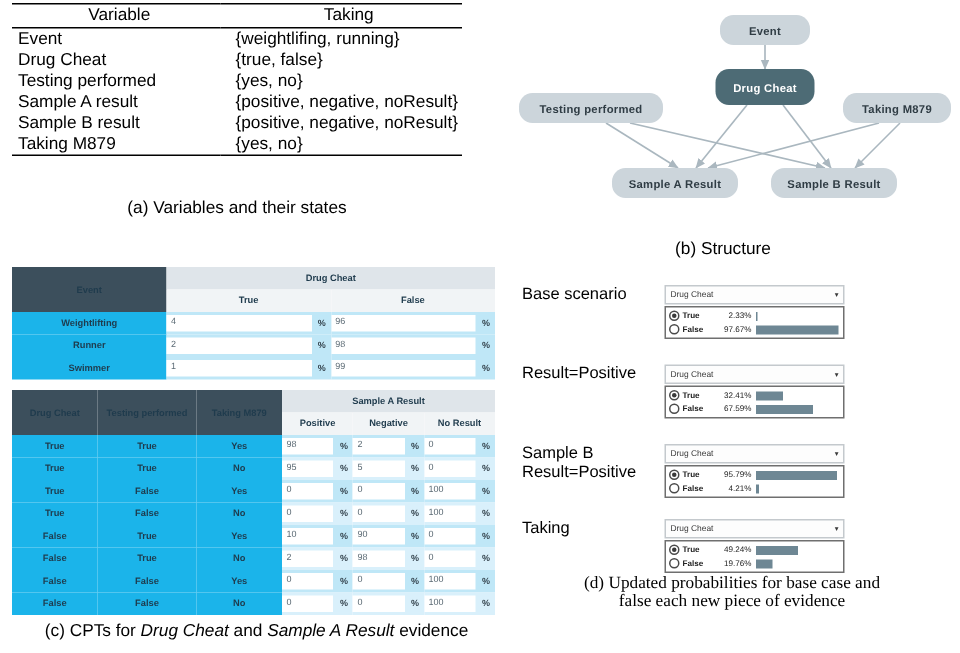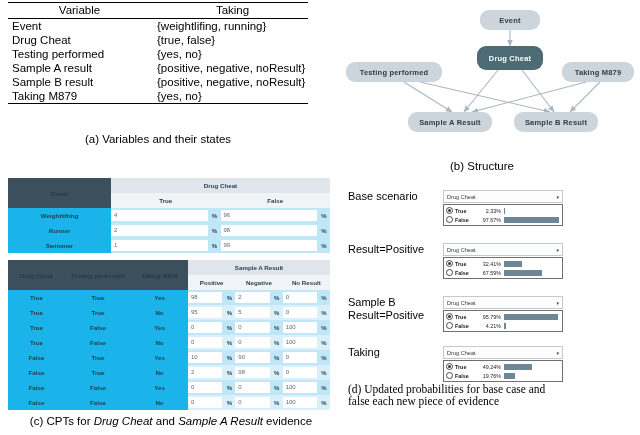--- a/index.html
+++ b/index.html
@@ -60,21 +60,21 @@
   .ev-box{border:1px solid #6f6f6f;padding:1px 2px;background:#fff;}
   .ev-line{display:flex;align-items:center;height:9px;font-size:5.4px;font-weight:bold;color:#222;}
   .radio{width:5px;height:5px;border:1px solid #4a4a4a;border-radius:50%;margin-right:2px;
          flex:none;position:relative;background:#fff;}
   .radio.on::after{content:"";position:absolute;left:1px;top:1px;width:3px;height:3px;
                    border-radius:50%;background:#3a3a3a;}
   .ev-state{width:22px;}
   .ev-pct{width:24px;text-align:right;padding-right:3px;font-weight:normal;}
   .barwrap{flex:1;height:6px;position:relative;}
   .bar{height:6px;background:#6e8794;}
-  #cap-d{position:absolute;left:348px;top:383px;width:280px;text-align:left;}
+  #cap-d{position:absolute;left:348px;top:383px;width:280px;text-align:center;}
   #cap-d div{font-family:"Liberation Serif",serif;font-size:11.5px;}
 </style>
 </head>
 <body>
 
 <div class="panel" id="panel-a">
   <table>
     <thead>
       <tr class="rule-top">
         <th style="width:135px;">Variable</th>

